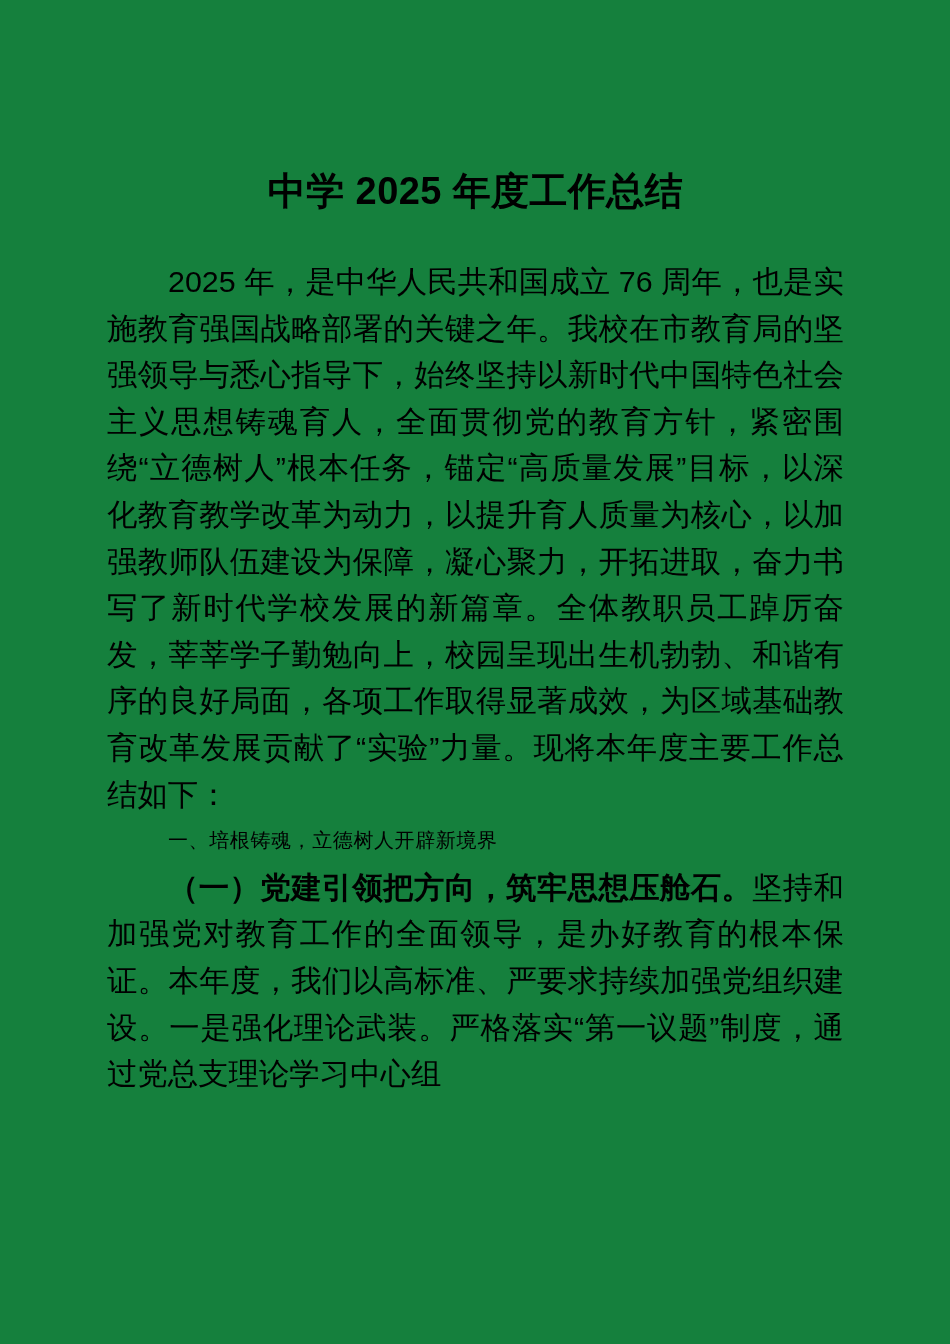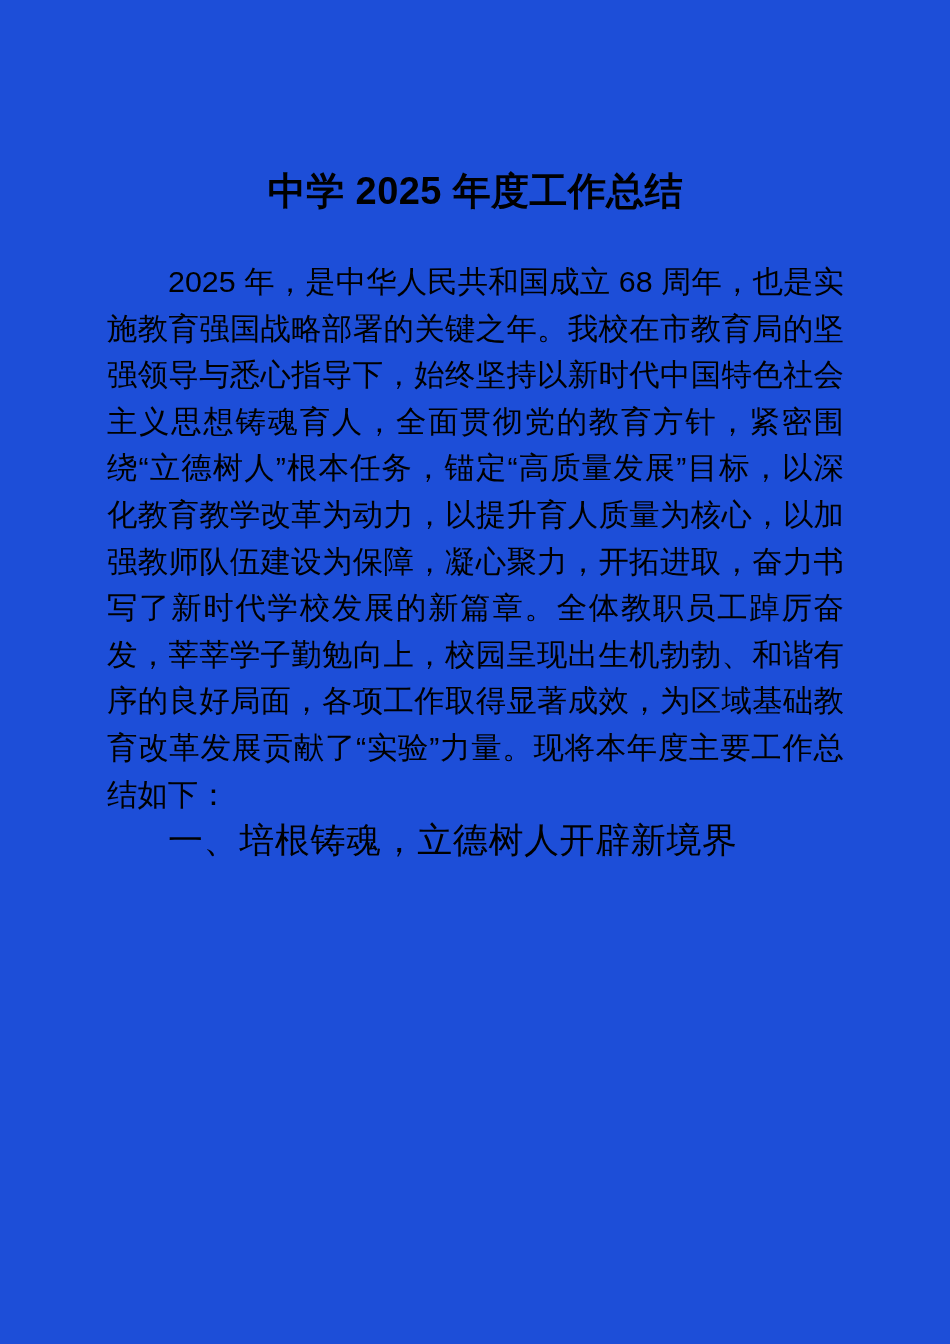--- a/index.html
+++ b/index.html
@@ -12,21 +12,21 @@
     height: 1344px;
     overflow: hidden;
     font-family: "Liberation Sans", "DejaVu Sans", sans-serif;
     color: #000000;
     -webkit-font-smoothing: antialiased;
   }
   .page {
     position: relative;
     width: 950px;
     height: 1344px;
-    background: #1d4ed8;
+    background: #15803d;
     box-sizing: border-box;
   }
   .content {
     position: absolute;
     left: 107px;
     top: 0;
     width: 737px;
   }
   .doc-title {
     margin: 0;
@@ -55,36 +55,37 @@
   }
   .para.first-body {
     margin-top: 44px;
   }
   .lead {
     font-weight: 700;
   }
   .heading-1 {
     margin: 0;
     padding: 0;
-    font-size: 35px;
+    font-size: 20px;
     line-height: 46.6px;
     font-weight: 400;
     text-indent: 61px;
     letter-spacing: 0.6px;
     white-space: nowrap;
   }
 </style>
 </head>
 <body>
 
 <div class="page">
   <div class="content">
 
     <h1 class="doc-title">中学 2025 年度工作总结</h1>
 
-    <p class="para indent first-body">2025 年，是中华人民共和国成立 68 周年，也是实施教育强国战略部署的关键之年。我校在市教育局的坚强领导与悉心指导下，始终坚持以新时代中国特色社会主义思想铸魂育人，全面贯彻党的教育方针，紧密围绕“立德树人”根本任务，锚定“高质量发展”目标，以深化教育教学改革为动力，以提升育人质量为核心，以加强教师队伍建设为保障，凝心聚力，开拓进取，奋力书写了新时代学校发展的新篇章。全体教职员工踔厉奋发，莘莘学子勤勉向上，校园呈现出生机勃勃、和谐有序的良好局面，各项工作取得显著成效，为区域基础教育改革发展贡献了“实验”力量。现将本年度主要工作总结如下：</p>
+    <p class="para indent first-body">2025 年，是中华人民共和国成立 76 周年，也是实施教育强国战略部署的关键之年。我校在市教育局的坚强领导与悉心指导下，始终坚持以新时代中国特色社会主义思想铸魂育人，全面贯彻党的教育方针，紧密围绕“立德树人”根本任务，锚定“高质量发展”目标，以深化教育教学改革为动力，以提升育人质量为核心，以加强教师队伍建设为保障，凝心聚力，开拓进取，奋力书写了新时代学校发展的新篇章。全体教职员工踔厉奋发，莘莘学子勤勉向上，校园呈现出生机勃勃、和谐有序的良好局面，各项工作取得显著成效，为区域基础教育改革发展贡献了“实验”力量。现将本年度主要工作总结如下：</p>
 
     <p class="heading-1">一、培根铸魂，立德树人开辟新境界</p>
 
 
+    <p class="para indent"><span class="lead">（一）党建引领把方向，筑牢思想压舱石。</span><span>坚持和加强党对教育工作的全面领导，是办好教育的根本保证。本年度，我们以高标准、严要求持续加强党组织建设。一是强化理论武装。严格落实“第一议题”制度，通过党总支理论学习中心组</span></p>
 
   </div>
 </div>
 
 </body></html>

